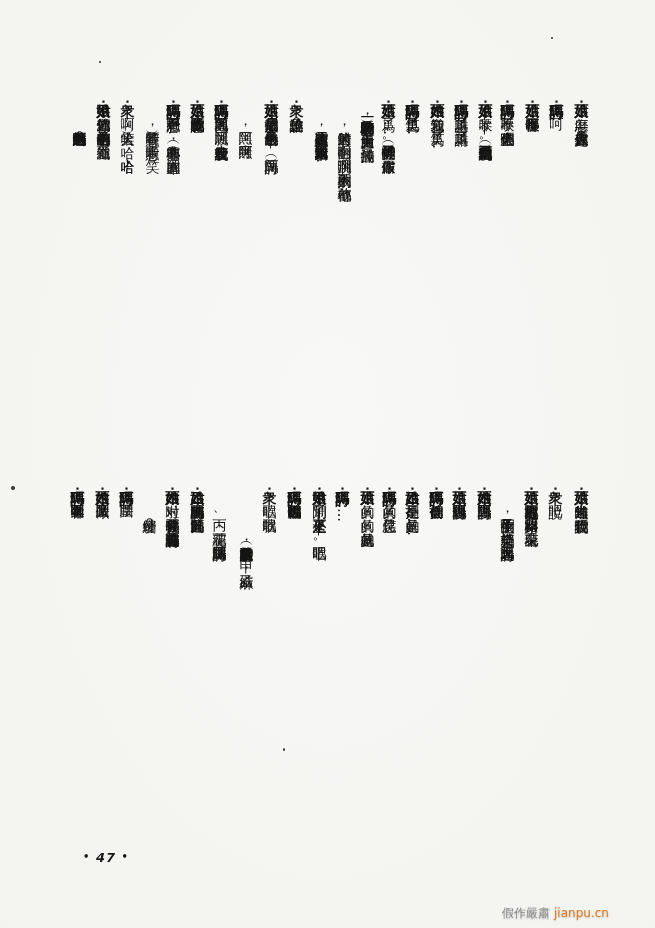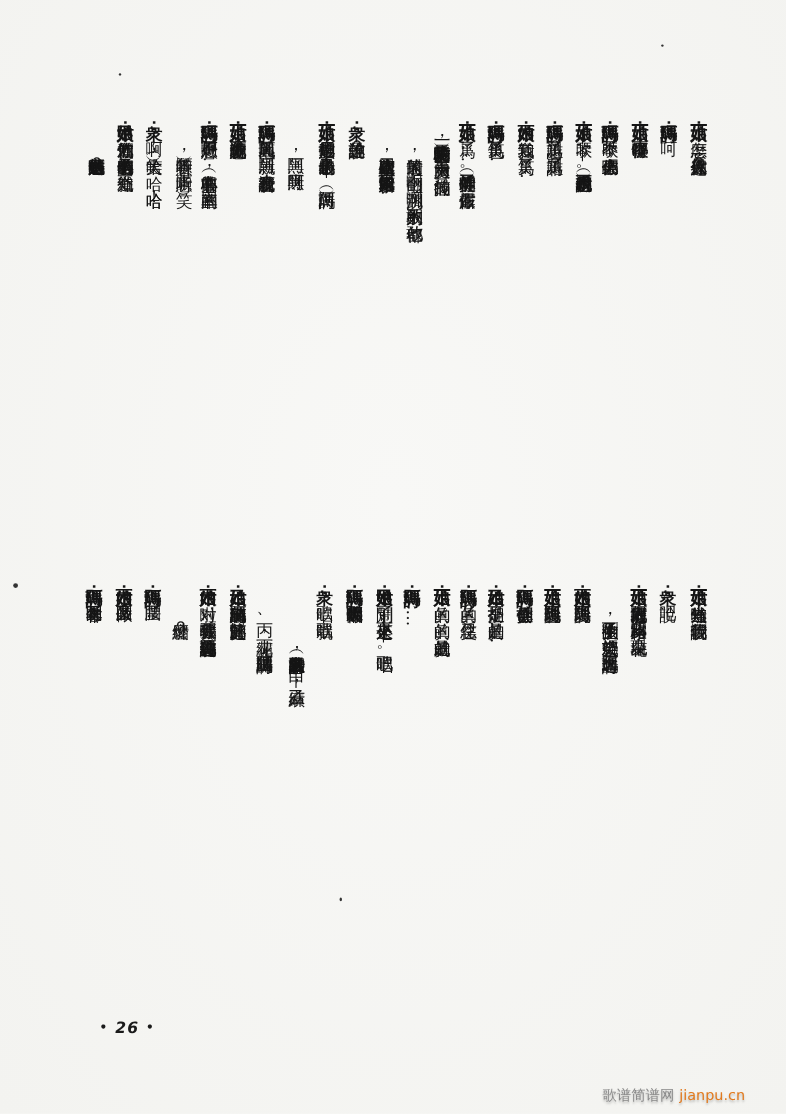--- a/index.html
+++ b/index.html
@@ -95,20 +95,20 @@
     <div class="col" style="left:189px;top:480px;"><span class="speaker">姑娘乙：</span><span class="line">阿詩瑪繡出來的花，比眞的还鮮豔。</span></div>
     <div class="col" style="left:164px;top:480px;"><span class="speaker">姑娘丙：</span><span class="line">对啦，我要你教哪。（过去看阿詩瑪繡花）你</span></div>
     <div class="col" style="left:141px;top:508px;"><span class="speaker"></span><span class="line">繡什麼？</span></div>
     <div class="col" style="left:118px;top:480px;"><span class="speaker">阿詩瑪：</span><span class="line">圍腰。</span></div>
     <div class="col" style="left:94px;top:480px;"><span class="speaker">姑娘丙：</span><span class="line">又做圍腰？</span></div>
     <div class="col" style="left:69px;top:480px;"><span class="speaker">阿詩瑪：</span><span class="line">明年春天圍呀。</span></div>
   </div>
 
   <div class="page-number">
     <span class="dot">•</span>
-    <span>26</span>
+    <span>47</span>
     <span class="dot">•</span>
   </div>
 
   <div class="watermark">
-    <span class="wm-cn">歌谱简谱网</span><span class="wm-url">jianpu.cn</span>
+    <span class="wm-cn">假作嚴肅</span><span class="wm-url">jianpu.cn</span>
   </div>
 </div>
 
 </body></html>

